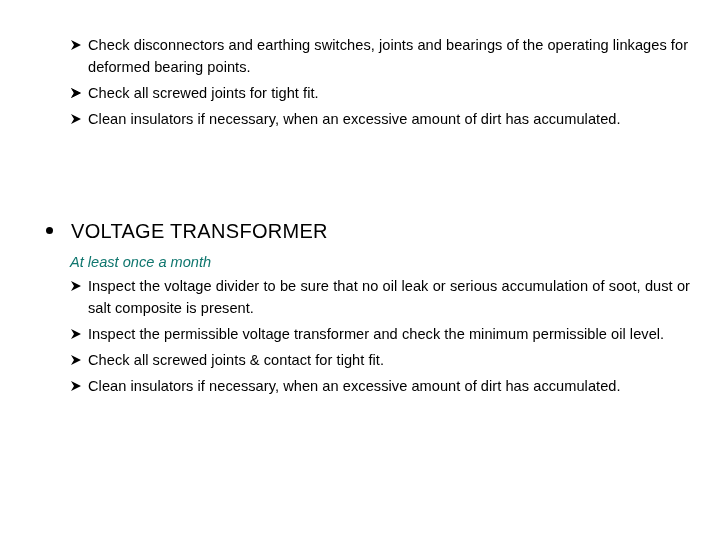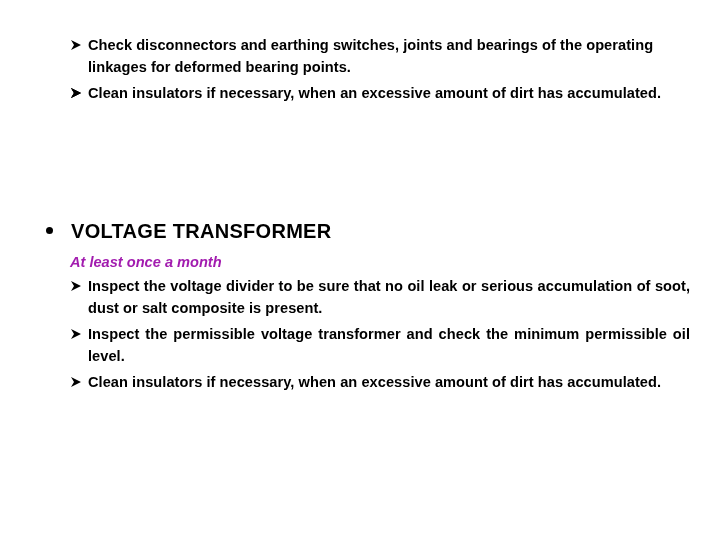--- a/index.html
+++ b/index.html
@@ -11,21 +11,21 @@
       width: 720px;
       height: 540px;
       position: relative;
       overflow: hidden;
       font-family: "Liberation Sans", "DejaVu Sans", sans-serif;
       color: #000000;
     }
     .slide {
       position: absolute;
       left: 0; top: 0;
-      width: 720px; height: 540px; font-weight: bold;
+      width: 720px; height: 540px;
     }
     .block {
       position: absolute;
       left: 70px;
       width: 620px;
     }
     .item {
       position: relative;
       padding-left: 18px;
       font-size: 14.6px;
@@ -60,21 +60,21 @@
       vertical-align: middle;
       margin-right: 18px;
       position: relative;
       top: -2px;
     }
     .freq {
       font-style: italic;
       font-size: 14.6px;
       line-height: 22px;
       margin-bottom: 2px;
-      color: #a21caf;
+      color: #0f766e;
     }
   </style>
 </head>
 <body>
 
 <div class="slide">
 
   <div class="block" style="top:34px;">
     <div class="item">
       <svg class="arrow" viewBox="0 0 12 12">
@@ -84,20 +84,21 @@
     </div>
     <div class="item">
       <svg class="arrow" viewBox="0 0 12 12">
           <path d="M1 1 L11 6 L1 11 L4 6 Z" fill="#000"></path>
         </svg>
     </div>
     <div class="item">
       <svg class="arrow" viewBox="0 0 12 12">
           <path d="M1 1 L11 6 L1 11 L4 6 Z" fill="#000"></path>
         </svg>
+      <span>Check all screwed joints for tight fit.</span>
     </div>
     <div class="item">
       <svg class="arrow" viewBox="0 0 12 12">
           <path d="M1 1 L11 6 L1 11 L4 6 Z" fill="#000"></path>
         </svg>
       <span>Clean insulators if necessary, when an excessive amount of dirt has accumulated.</span>
     </div>
   </div>
 
   <div class="heading">
@@ -115,17 +116,23 @@
     <div class="item justify">
       <svg class="arrow" viewBox="0 0 12 12">
           <path d="M1 1 L11 6 L1 11 L4 6 Z" fill="#000"></path>
         </svg>
       <span>Inspect the permissible voltage transformer and check the minimum permissible oil level.</span>
     </div>
     <div class="item">
       <svg class="arrow" viewBox="0 0 12 12">
           <path d="M1 1 L11 6 L1 11 L4 6 Z" fill="#000"></path>
         </svg>
+      <span>Check all screwed joints &amp; contact for tight fit.</span>
+    </div>
+    <div class="item">
+      <svg class="arrow" viewBox="0 0 12 12">
+          <path d="M1 1 L11 6 L1 11 L4 6 Z" fill="#000"></path>
+        </svg>
       <span>Clean insulators if necessary, when an excessive amount of dirt has accumulated.</span>
     </div>
   </div>
 
 </div>
 
 </body></html>

